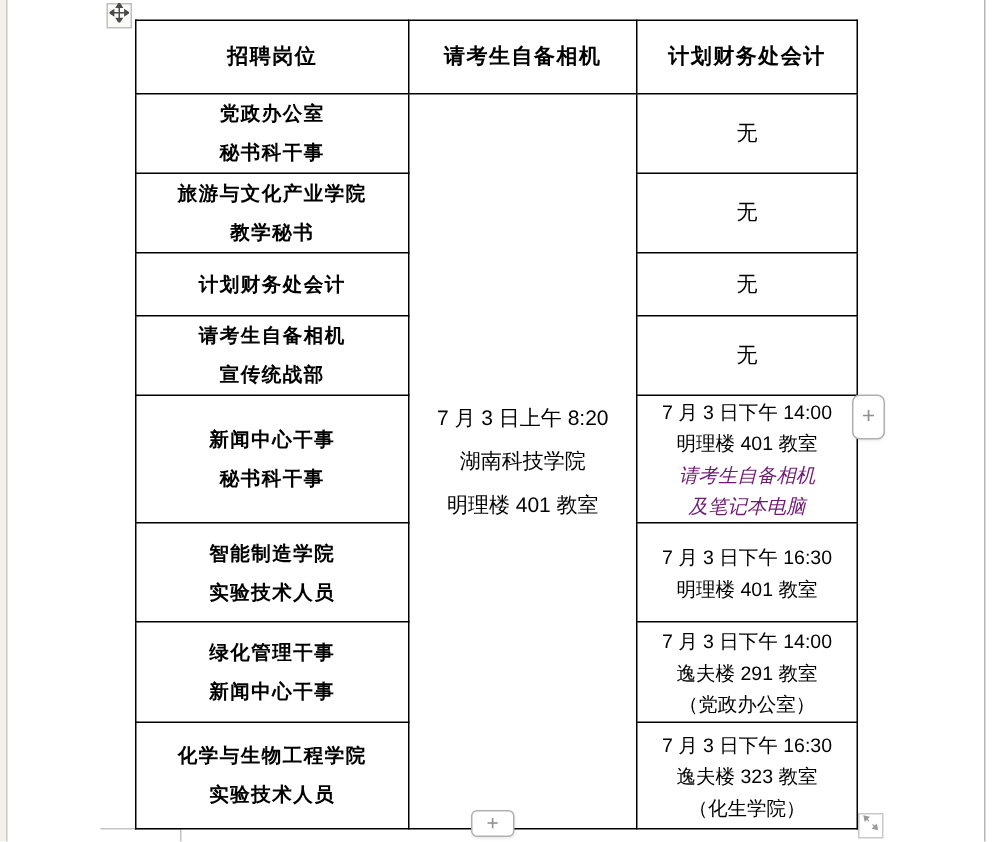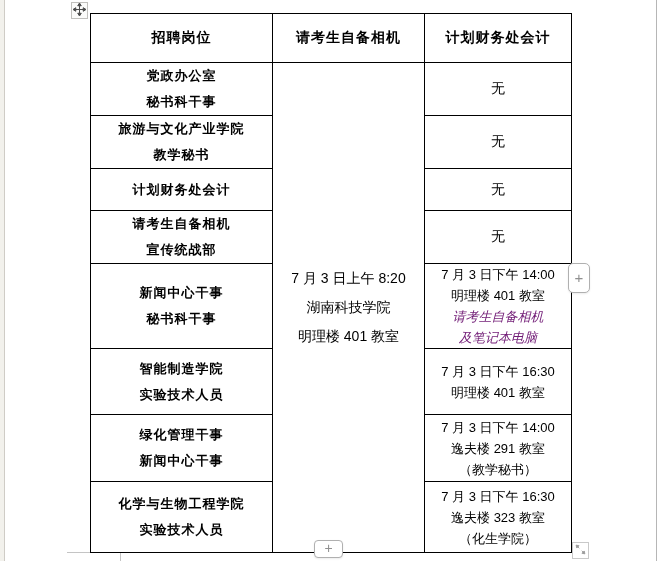--- a/index.html
+++ b/index.html
@@ -151,21 +151,21 @@
     </td>
   </tr>
   <tr style="height:67px">
     <td class="pos">
       <span class="line">绿化管理干事</span>
       <span class="line">新闻中心干事</span>
     </td>
     <td class="t3">
       <span class="line">7 月 3 日下午 14:00</span>
       <span class="line">逸夫楼 291 教室</span>
-      <span class="line">（教学秘书）</span>
+      <span class="line">（党政办公室）</span>
     </td>
   </tr>
   <tr style="height:71px">
     <td class="pos">
       <span class="line">化学与生物工程学院</span>
       <span class="line">实验技术人员</span>
     </td>
     <td class="t3">
       <span class="line">7 月 3 日下午 16:30</span>
       <span class="line">逸夫楼 323 教室</span>

